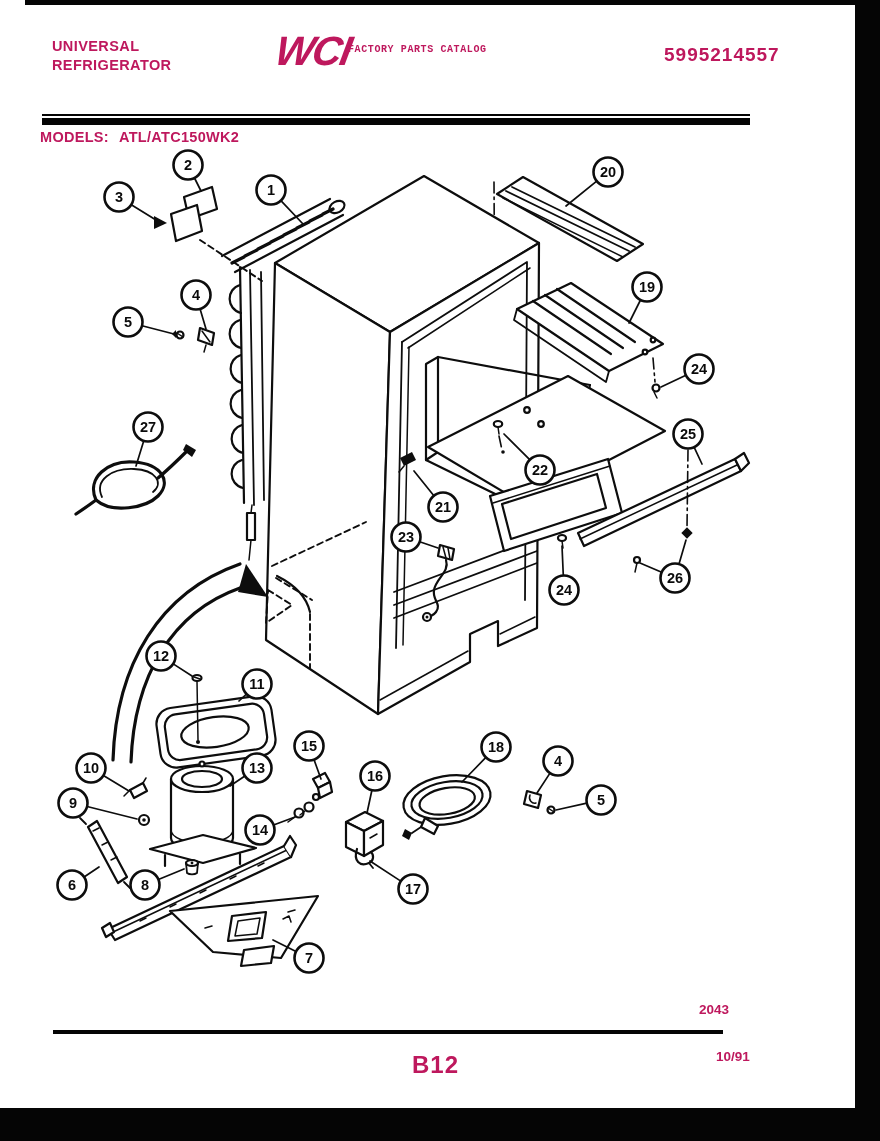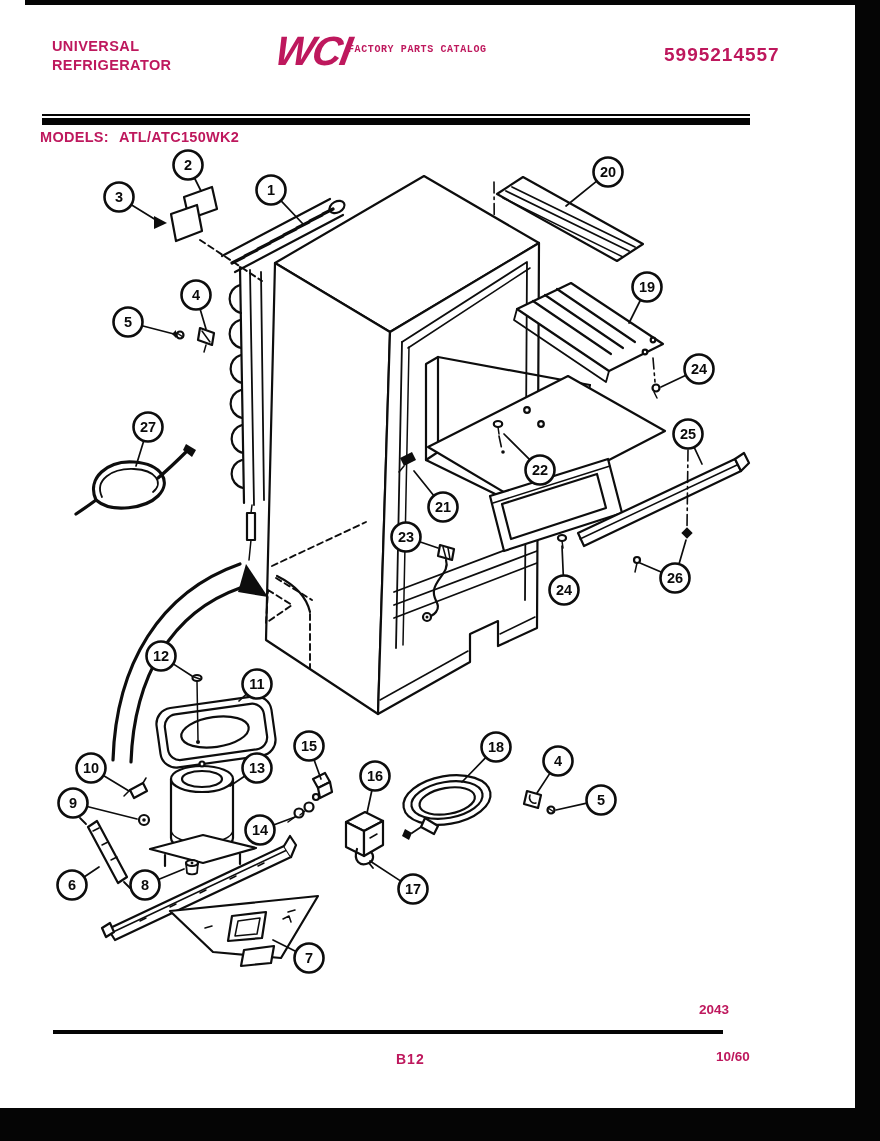--- a/index.html
+++ b/index.html
@@ -17,21 +17,21 @@
   }
   .cat-title{left:348px;top:44px;font-size:10px;font-weight:bold;letter-spacing:.6px;font-family:Liberation Mono, monospace;}
   .cat-no{left:664px;top:44px;font-size:19px;font-weight:bold;letter-spacing:1px;}
   .header-rule{position:absolute;left:42px;top:114px;width:708px;}
   .header-rule .thin{height:2px;background:#050505;}
   .header-rule .thick{height:7px;background:#050505;margin-top:2px;}
   .models{left:40px;top:129px;font-size:14.5px;font-weight:bold;letter-spacing:.3px;text-align:center;}
   .models .val{margin-left:10px;}
   .f-2041{left:699px;top:1002px;font-size:13.5px;font-weight:bold;}
   .footer-rule{position:absolute;left:53px;top:1030px;width:670px;height:4px;background:#050505;}
-  .f-b12{left:396px;top:1051px;font-size:14px;font-weight:bold;letter-spacing:1px;}
+  .f-b12{left:412px;top:1051px;font-size:24px;font-weight:bold;letter-spacing:1px;}
   .f-date{left:716px;top:1049px;font-size:13.5px;font-weight:bold;}
   svg.diagram{position:absolute;left:0;top:0;}
   
   g.s *{stroke:#0d0d0d;fill:none;stroke-width:2.2;stroke-linecap:round;stroke-linejoin:round;}
   g.s .w{fill:#ffffff;}
   g.s .thick{stroke-width:3.2;}
   g.s .thin{stroke-width:1.5;}
   g.s .med{stroke-width:1.8;}
   g.s .dark{fill:#0d0d0d;stroke:none;}
   g.s .dash{stroke-dasharray:6 4;stroke-width:1.9;}
@@ -391,15 +391,15 @@
         <text x="558" y="766.2" class="callout-num">4</text>
         <line x1="586.8" y1="803.1" x2="556" y2="810" class="leader"></line>
         <circle cx="601" cy="800" r="14.5" class="callout-circle"></circle>
         <text x="601" y="805.2" class="callout-num">5</text>
       </g>
   </svg>
 
   <div class="txt f-2041">2043</div>
   <div class="footer-rule"></div>
   <div class="txt f-b12">B12</div>
-  <div class="txt f-date">10/60</div>
+  <div class="txt f-date">10/91</div>
 
 </div>
 
 </body></html>

